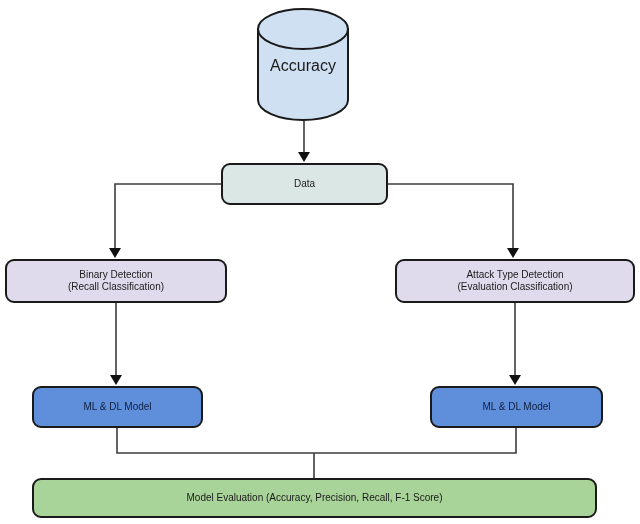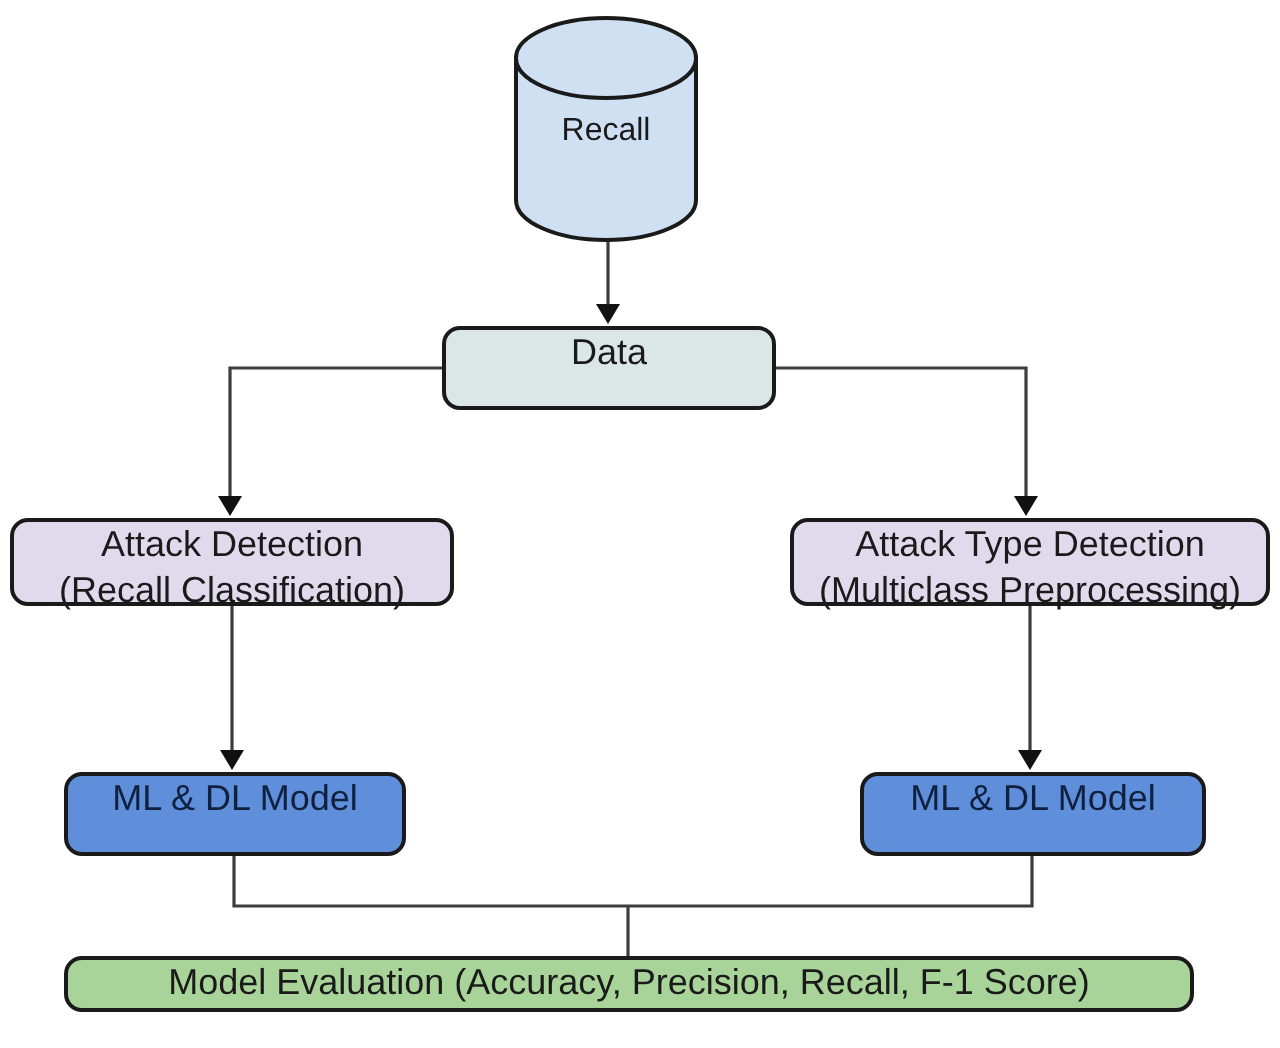--- a/index.html
+++ b/index.html
@@ -23,31 +23,32 @@
     height: 524px;
   }
   .node {
     position: absolute;
     box-sizing: border-box;
     border: 2px solid #1a1a1a;
     color: #1a1a1a;
     display: flex;
     flex-direction: column;
     align-items: center;
+    justify-content: center;
     text-align: center;
-    font-size: 18px;
+    font-size: 10px;
     line-height: 1.25;
   }
   .node.rounded { border-radius: 9px; }
   .node-preprocessing { left: 221px; top: 163px; width: 167px; height: 42px; border-radius: 8px; }
   .node-attack-detection { left: 5px; top: 259px; width: 222px; height: 44px; }
   .node-attack-type-detection { left: 395px; top: 259px; width: 240px; height: 44px; }
   .node-ml-left { left: 32px; top: 386px; width: 171px; height: 42px; color: #10203f; }
   .node-ml-right { left: 430px; top: 386px; width: 173px; height: 42px; color: #10203f; }
-  .node-evaluation { left: 32px; top: 478px; width: 565px; height: 28px; }
+  .node-evaluation { left: 32px; top: 478px; width: 565px; height: 40px; }
   .cylinder-label {
     position: absolute;
     left: 258px; top: 48px;
     width: 90px; height: 36px;
     display: flex;
     align-items: center;
     justify-content: center;
     color: #1a1a1a;
     font-size: 16px;
   }
@@ -77,34 +78,34 @@
 
     <path class="edge" d="M116,303 L116,376"></path>
     <polygon class="arrowhead" points="110,375 122,375 116,385"></polygon>
 
     <path class="edge" d="M515,303 L515,376"></path>
     <polygon class="arrowhead" points="509,375 521,375 515,385"></polygon>
 
     <path class="edge" d="M117,428 L117,453 L516,453 L516,428 M314,453 L314,478"></path>
   </svg>
 
-  <div class="cylinder-label">Recall</div>
+  <div class="cylinder-label">Accuracy</div>
 
   <div class="node rounded node-preprocessing" style="background-color: rgb(218, 231, 229);">
     <span>Data</span>
   </div>
 
   <div class="node rounded node-attack-detection" style="background-color: rgb(224, 219, 236);">
-    <span>Attack Detection</span>
+    <span>Binary Detection</span>
     <span>(Recall Classification)</span>
   </div>
 
   <div class="node rounded node-attack-type-detection" style="background-color: rgb(224, 219, 236);">
     <span>Attack Type Detection</span>
-    <span>(Multiclass Preprocessing)</span>
+    <span>(Evaluation Classification)</span>
   </div>
 
   <div class="node rounded node-ml-left" style="background-color: rgb(95, 142, 219);">
     <span>ML &amp; DL Model</span>
   </div>
 
   <div class="node rounded node-ml-right" style="background-color: rgb(95, 142, 219);">
     <span>ML &amp; DL Model</span>
   </div>
 

